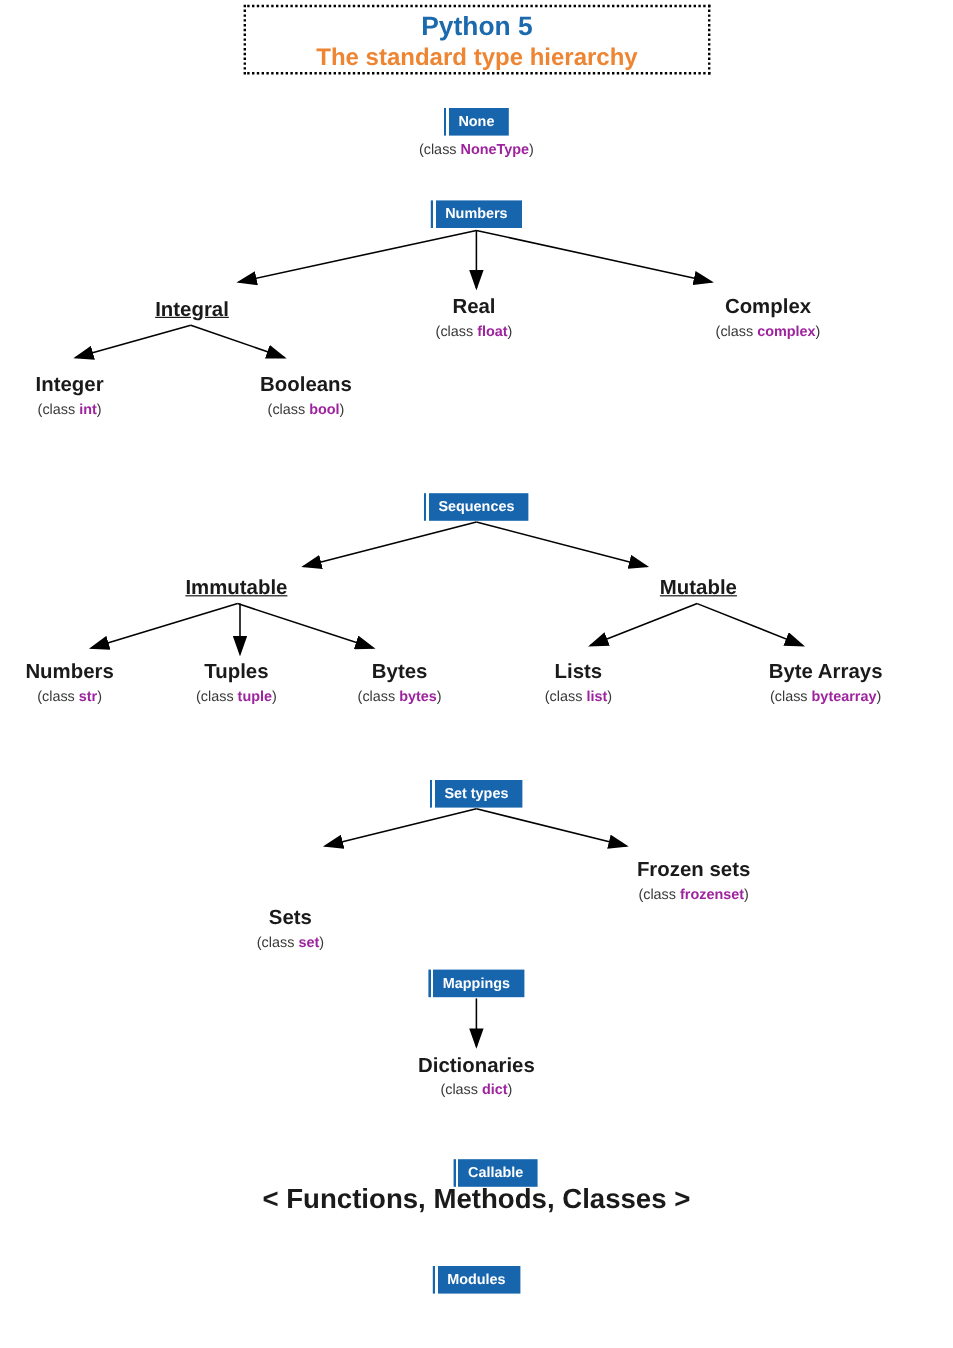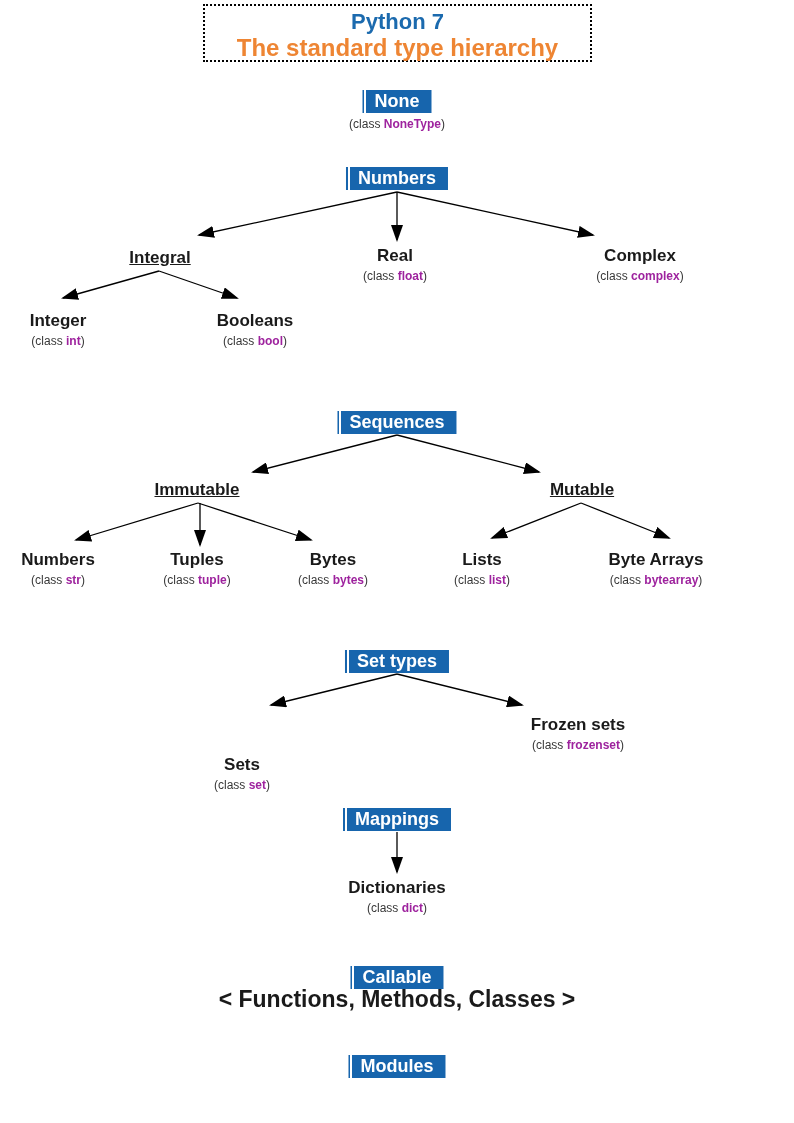--- a/index.html
+++ b/index.html
@@ -6,25 +6,25 @@
   #page{
     position:relative;width:794px;height:1123px;background:#fff;overflow:hidden;
     font-family:"Liberation Sans","DejaVu Sans",sans-serif;color:#1a1a1a;
   }
   #arrows{position:absolute;left:0;top:0;width:794px;height:1123px;}
   .title-box{
     position:absolute;left:203px;top:4px;width:389px;height:58px;box-sizing:border-box;
     border:2px dotted #000;text-align:center;padding-top:3px;background:#fff;
   }
   .t1{font-size:22px;font-weight:bold;line-height:26px;color:var(--title-blue);}
-  .t2{font-size:24px;font-weight:bold;line-height:26px;color:var(--title-orange);}
+  .t2{font-size:20px;font-weight:bold;line-height:26px;color:var(--title-orange);}
   .hdr{
     position:absolute;transform:translateX(-50%);white-space:nowrap;
     background:linear-gradient(90deg,var(--header-blue) 0 2px,#fff 2px 4px,var(--header-blue) 4px);
-    color:#fff;font-weight:bold;font-size:18px;line-height:23px;padding:0 12px;
+    color:#fff;font-weight:bold;font-size:12px;line-height:23px;padding:0 12px;
   }
   .node{position:absolute;transform:translateX(-50%);text-align:center;white-space:nowrap;}
   .nm{font-size:17px;font-weight:bold;line-height:21px;color:#1a1a1a;}
   .nm.big{font-size:23px;}
   .u{text-decoration:underline;text-align:right;}
   .cls{font-size:12px;line-height:21px;color:#383838;}
   .cname{font-weight:bold;color:var(--class-purple);}
   svg line{stroke:#000;stroke-width:1.3;}
 </style>
 </head>
@@ -56,21 +56,21 @@
     <line x1="581" y1="503" x2="492" y2="538" marker-end="url(#ah)"></line>
     <line x1="581" y1="503" x2="669" y2="538" marker-end="url(#ah)"></line>
 
     <line x1="397" y1="674" x2="271" y2="705" marker-end="url(#ah)"></line>
     <line x1="397" y1="674" x2="522" y2="705" marker-end="url(#ah)"></line>
 
     <line x1="397" y1="832" x2="397" y2="872" marker-end="url(#ah)"></line>
   </svg>
 
   <div class="title-box">
-    <div class="t1">Python 7</div>
+    <div class="t1">Python 5</div>
     <div class="t2">The standard type hierarchy</div>
   </div>
 
   <div class="hdr" style="left:397px;top:90px">None</div>
   <div class="node" style="left:397px;top:114px">
     <div class="cls"><span>(class </span><span class="cname">NoneType</span><span>)</span></div>
   </div>
 
   <div class="hdr" style="left:397px;top:167px">Numbers</div>
 
@@ -120,21 +120,21 @@
   <div class="node" style="left:197px;top:549px">
     <div class="nm">Tuples</div>
     <div class="cls"><span>(class </span><span class="cname">tuple</span><span>)</span></div>
   </div>
 
   <div class="node" style="left:482px;top:549px">
     <div class="nm">Lists</div>
     <div class="cls"><span>(class </span><span class="cname">list</span><span>)</span></div>
   </div>
 
-  <div class="node" style="left:656px;top:549px">
+  <div class="node" style="left:688px;top:549px">
     <div class="nm">Byte Arrays</div>
     <div class="cls"><span>(class </span><span class="cname">bytearray</span><span>)</span></div>
   </div>
 
   <div class="hdr" style="left:397px;top:650px">Set types</div>
 
   <div class="node" style="left:242px;top:754px">
     <div class="nm">Sets</div>
     <div class="cls"><span>(class </span><span class="cname">set</span><span>)</span></div>
   </div>
@@ -144,20 +144,20 @@
     <div class="cls"><span>(class </span><span class="cname">frozenset</span><span>)</span></div>
   </div>
 
   <div class="hdr" style="left:397px;top:808px">Mappings</div>
 
   <div class="node" style="left:397px;top:877px">
     <div class="nm">Dictionaries</div>
     <div class="cls"><span>(class </span><span class="cname">dict</span><span>)</span></div>
   </div>
 
-  <div class="hdr" style="left:397px;top:966px">Callable</div>
+  <div class="hdr" style="left:413px;top:966px">Callable</div>
   <div class="node" style="left:397px;top:989px">
     <div class="nm big">&lt; Functions, Methods, Classes &gt;</div>
   </div>
 
   <div class="hdr" style="left:397px;top:1055px">Modules</div>
 
 </div>
 
 </body></html>

